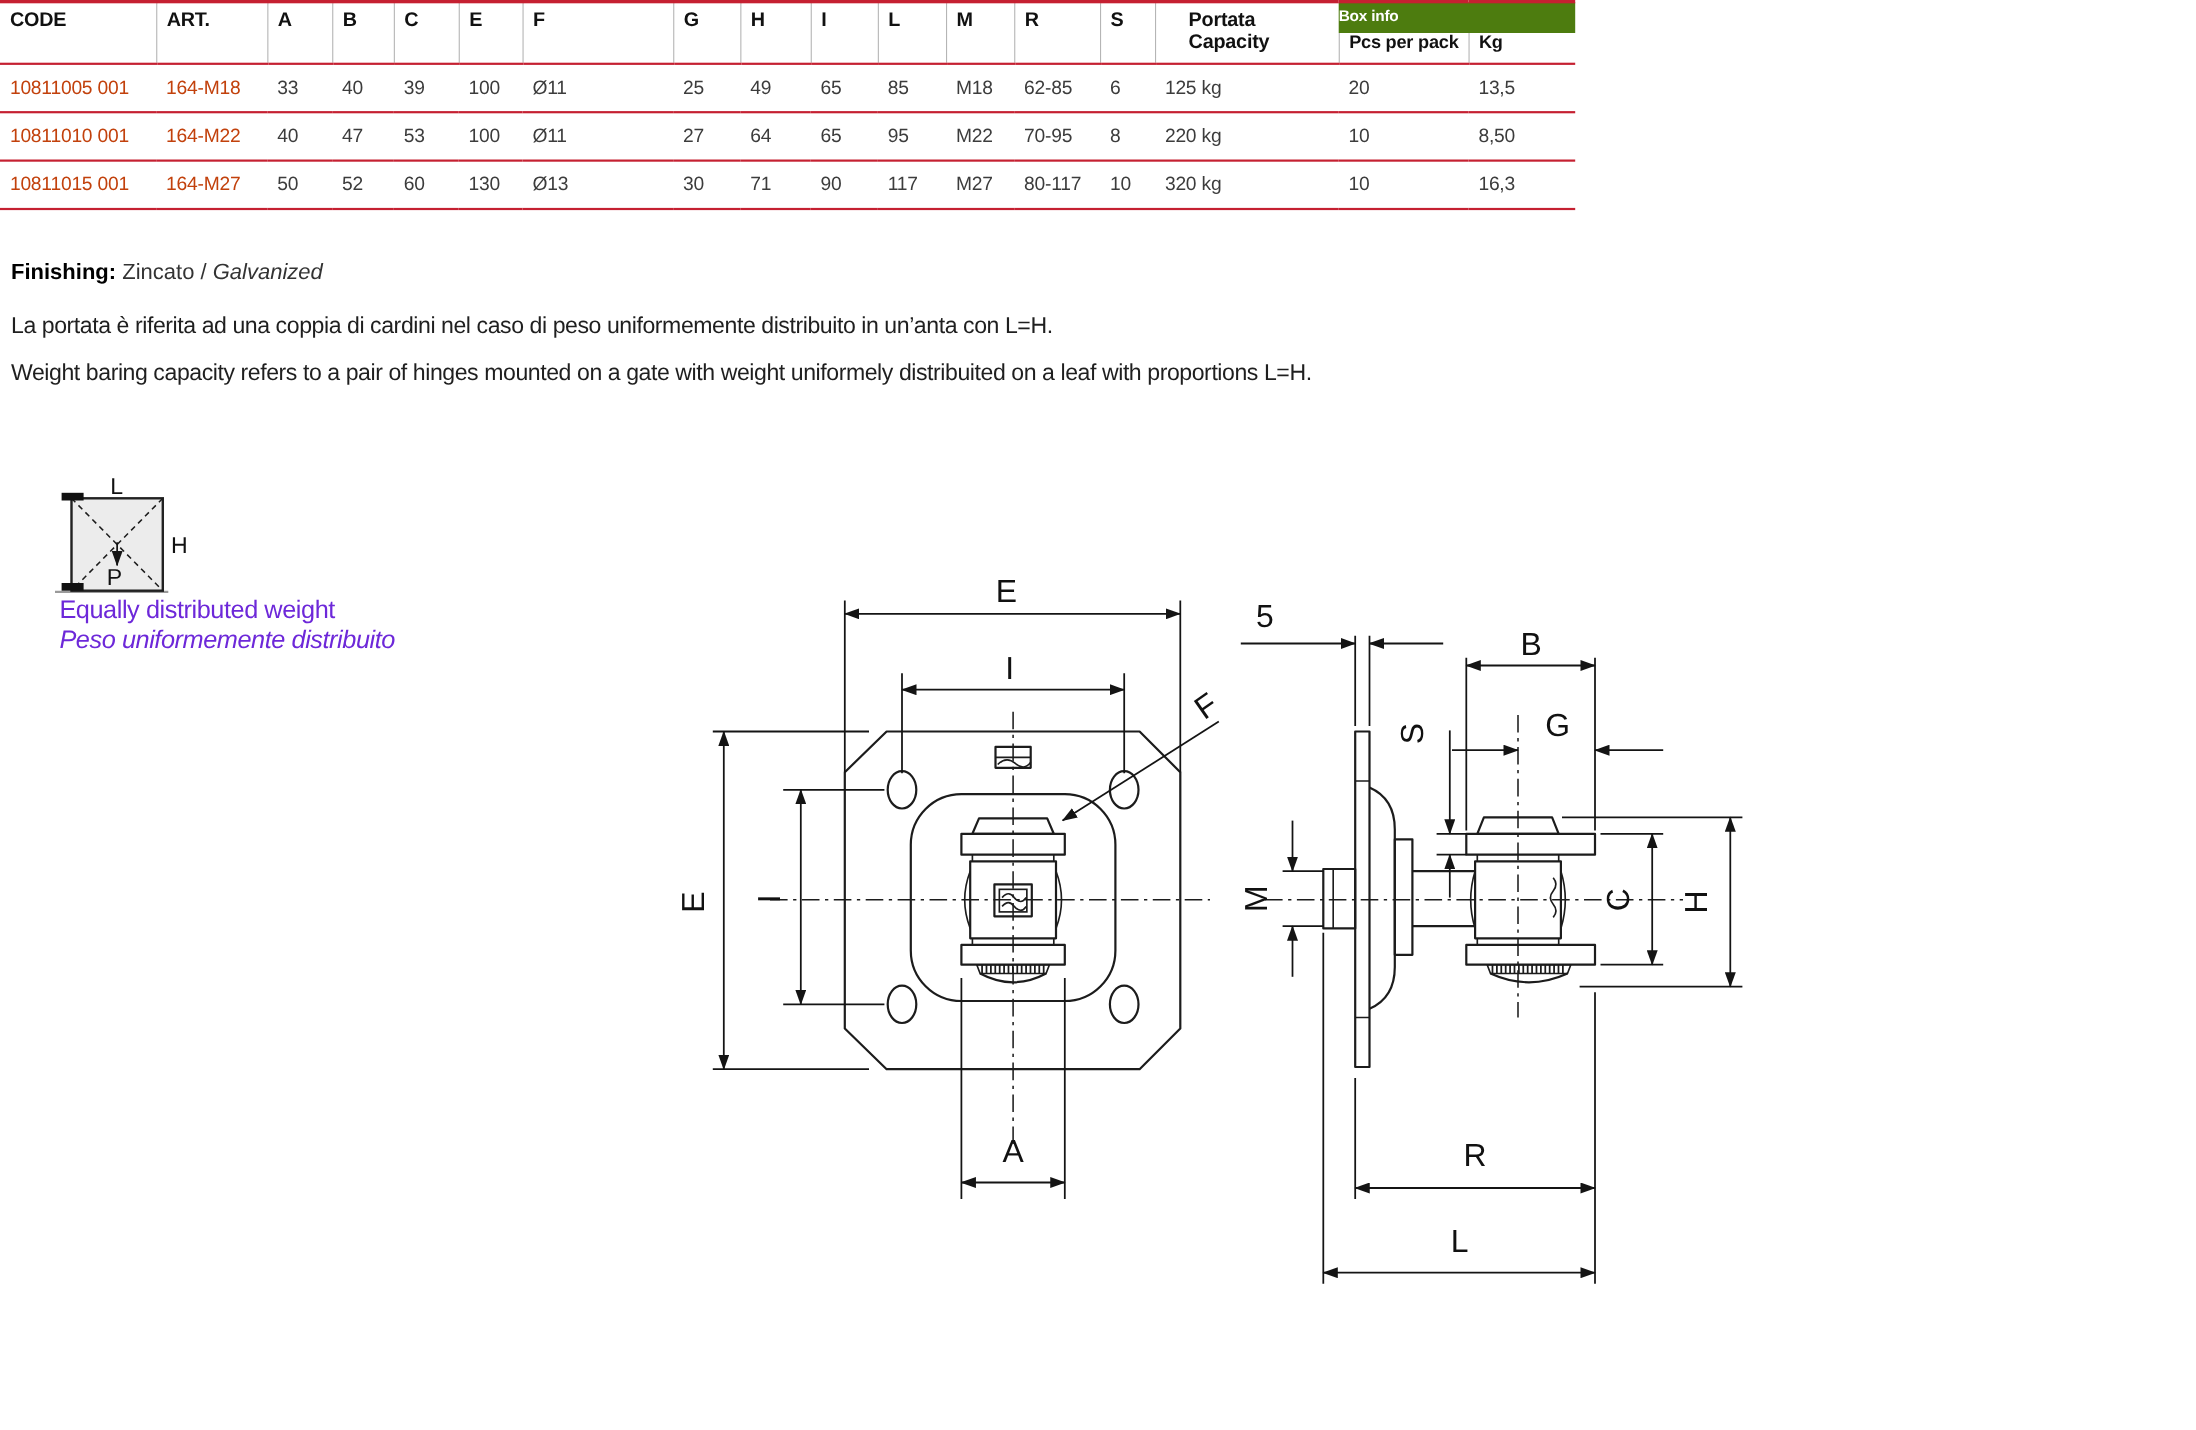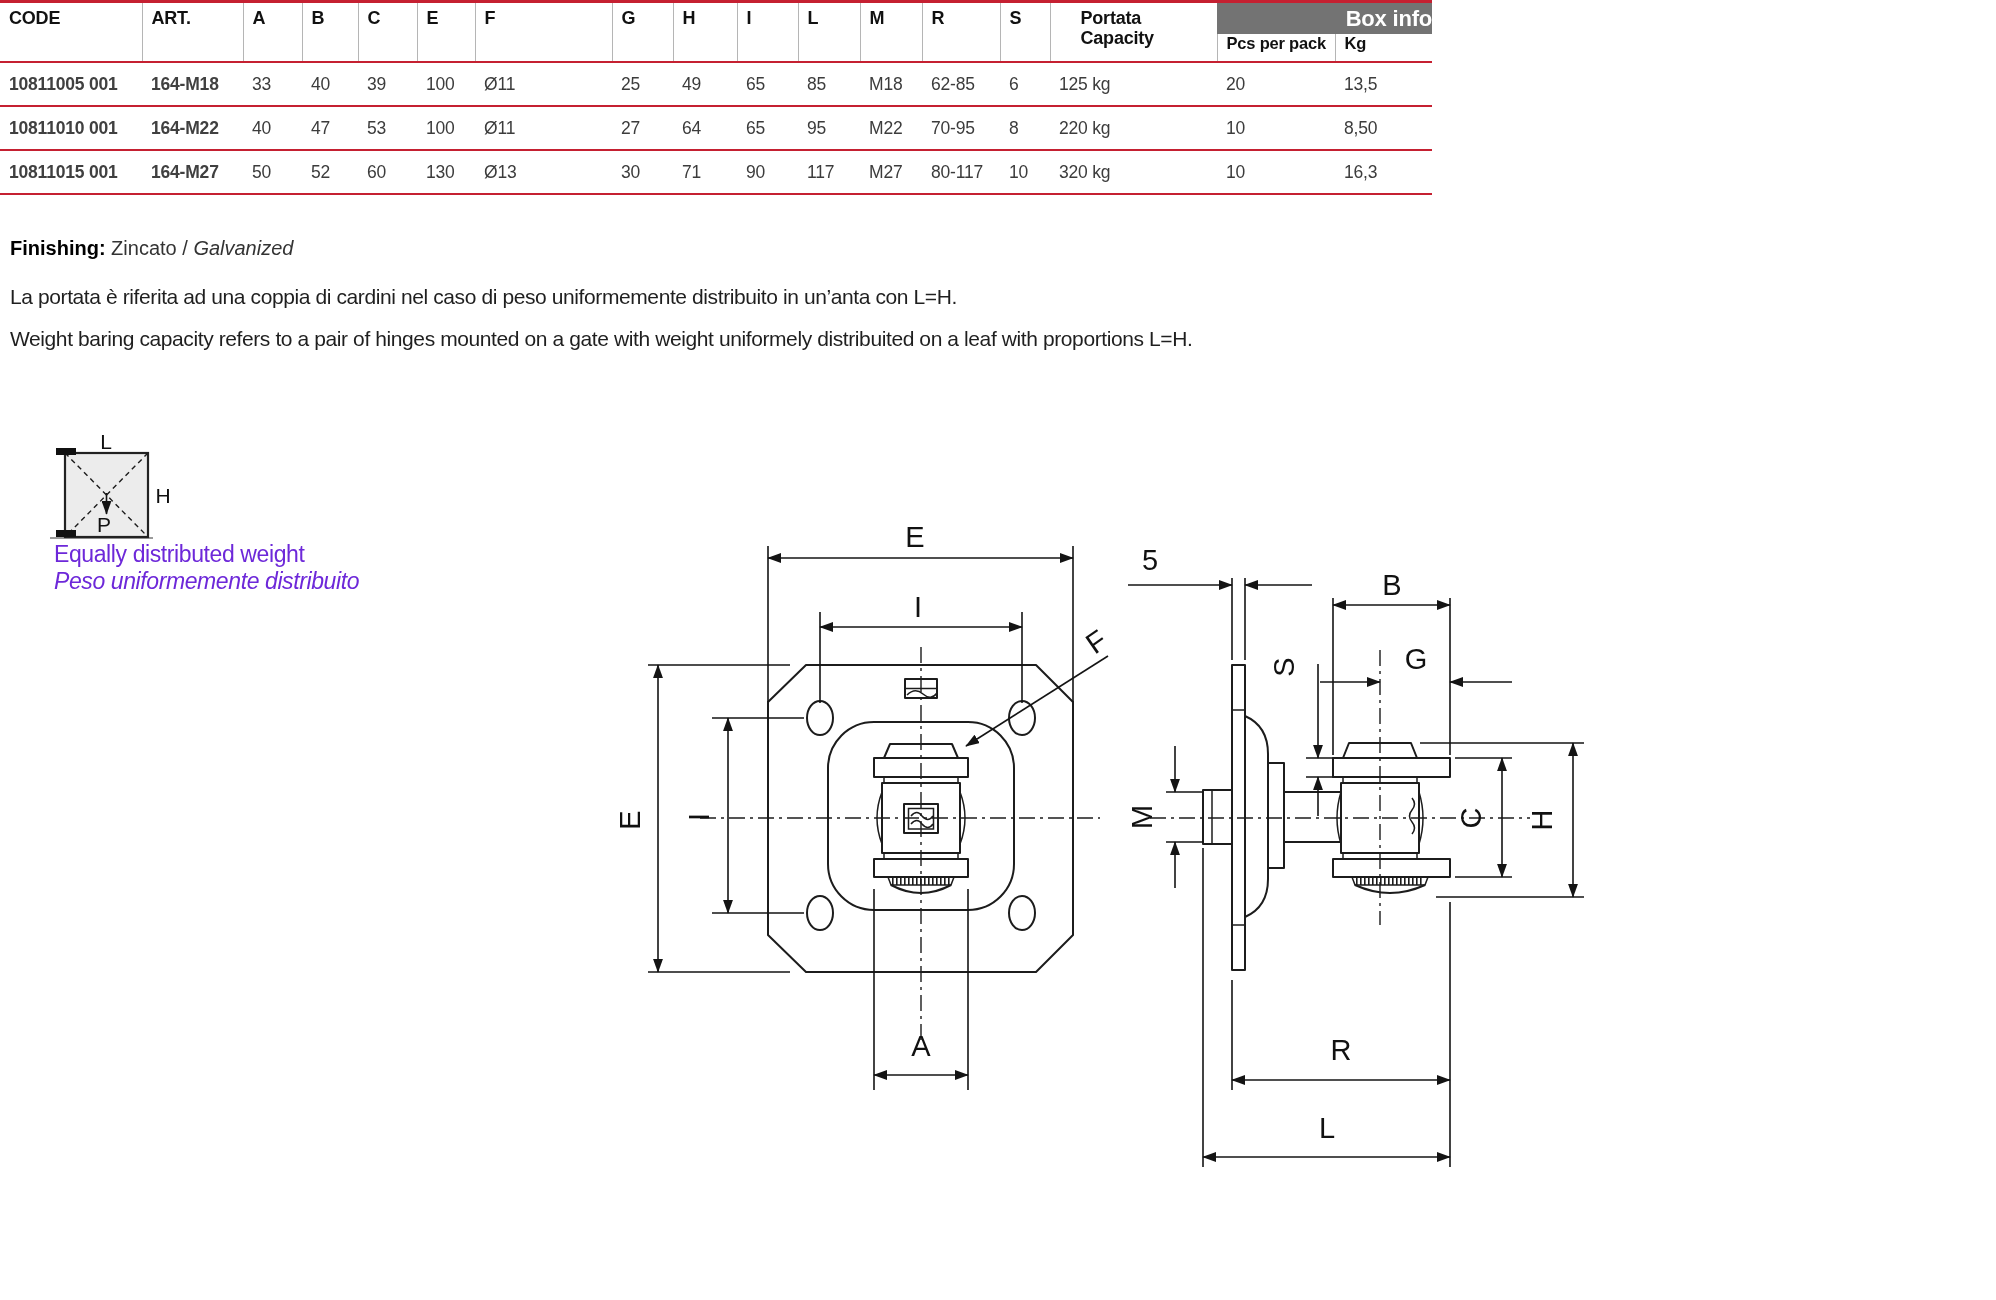--- a/index.html
+++ b/index.html
@@ -5,26 +5,26 @@
   html,body{margin:0;padding:0;background:#ffffff;}
   .sheet{position:relative;width:1996px;height:1300px;background:#fff;overflow:hidden;
          font-family:"Liberation Sans",sans-serif;color:#111;}
   
   .spec-wrap{position:absolute;left:0;top:0;}
   table.spec{border-collapse:collapse;table-layout:fixed;width:1432px;border-top:3px solid #c52031;}
   table.spec th, table.spec td{box-sizing:border-box;text-align:left;letter-spacing:-0.2px;}
   table.spec th{vertical-align:top;padding:5px 0 0 9px;font-size:18px;font-weight:bold;
                 border-left:1px solid #b5b5b5;border-bottom:2px solid #c52031;color:#111;}
   table.spec th.first{border-left:none;}
-  table.spec th.boxinfo{background:#737373;color:#fff;text-align:right;border-left:none;
-                        border-bottom:none;padding:3px 0 2px 0;font-size:22px;height:28px;}
+  table.spec th.boxinfo{background:#4d7c0f;color:#fff;text-align:left;border-left:none;
+                        border-bottom:none;padding:3px 0 2px 0;font-size:14px;height:28px;}
   table.spec tr.sub th{height:28px;padding-top:0;font-size:16.5px;}
   table.spec td{height:44px;vertical-align:middle;padding:0 0 0 9px;font-size:17.5px;
                 color:#3c3c3c;border-bottom:2px solid #c52031;}
-  table.spec td.bold{font-weight:bold;color:#404040;}
+  table.spec td.bold{font-weight:normal;color:#c2410c;}
   .pc2{line-height:20px;padding-left:21px;}
   
   .finishing{position:absolute;left:10px;top:237px;font-size:20px;color:#333;text-align:center;}
   .finishing b{color:#000;}
   .finishing i{font-style:italic;}
   .note{position:absolute;left:10px;font-size:21px;letter-spacing:-0.4px;color:#1f1f1f;}
   .note.it{top:285px;}
   .note.en{top:327px;}
   .wcaption{position:absolute;left:54px;top:541px;font-size:23px;line-height:26.5px;
             letter-spacing:-0.4px;color:#6d28d9;}

